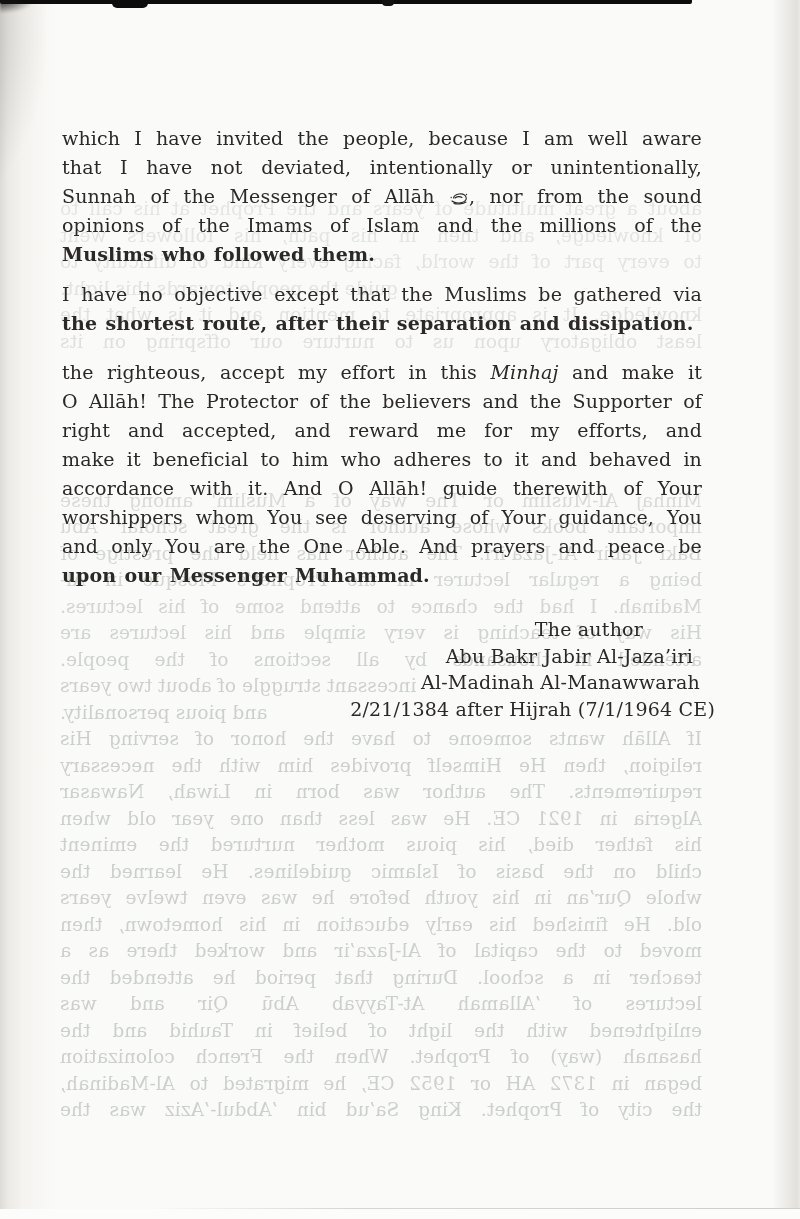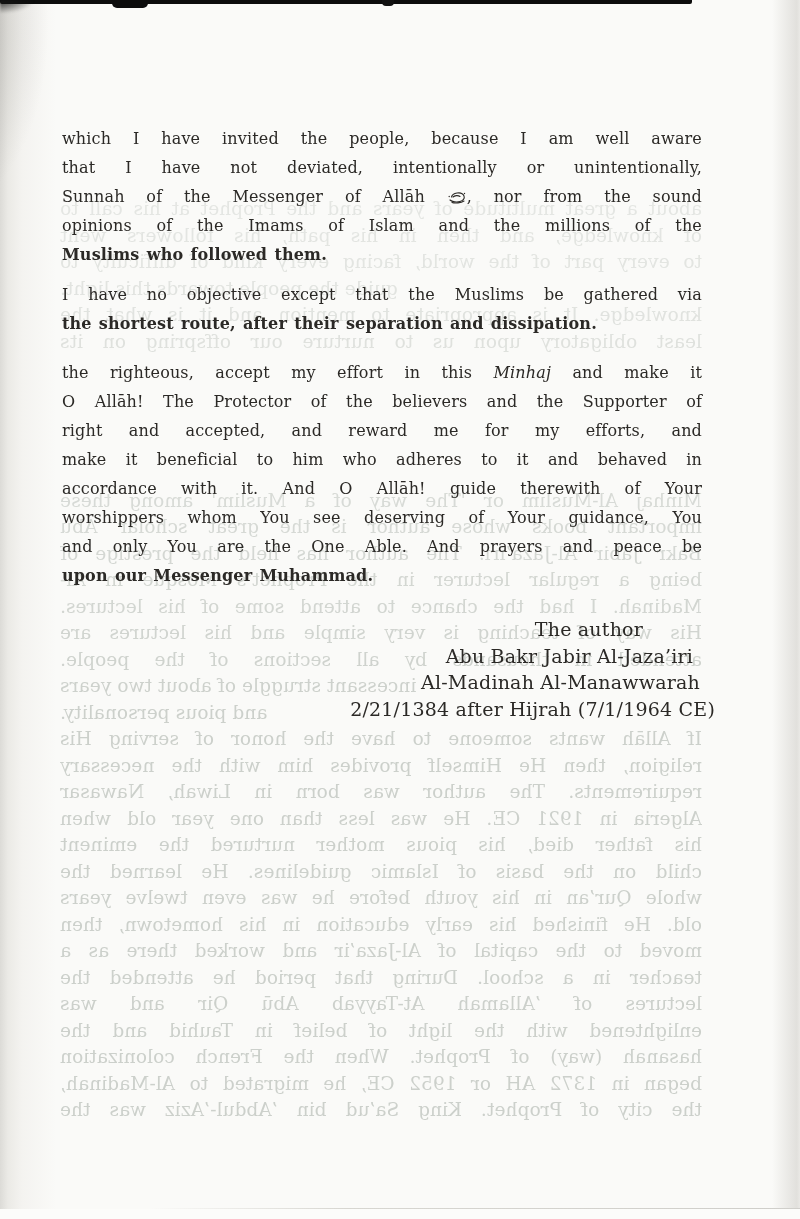--- a/index.html
+++ b/index.html
@@ -33,21 +33,21 @@
     -webkit-mask-image:linear-gradient(rgba(0,0,0,.45),rgba(0,0,0,.7) 28%,rgba(0,0,0,1) 55%);
     mask-image:linear-gradient(rgba(0,0,0,.45),rgba(0,0,0,.7) 28%,rgba(0,0,0,1) 55%);
   }
   .gline{height:26.5px;line-height:26.5px;}
   .gspan{display:block;transform:scaleX(-1);text-align:justify;text-align-last:justify;}
   .gshort .gspan{text-align:right;text-align-last:auto;}
   
   .content{position:absolute;left:62px;width:640px;z-index:2;color:#2b2926;}
   .para{position:absolute;left:0;width:640px;}
   .p1{top:124px}.p2{top:280px}.p3{top:358px}
-  .ln{height:29px;line-height:29px;font-size:16px;letter-spacing:.15px;word-spacing:1.5px;}
+  .ln{height:29px;line-height:29px;font-size:19px;letter-spacing:.15px;word-spacing:1.5px;}
   .j{text-align:justify;text-align-last:justify;}
   .l{text-align:left;text-align-last:left;font-weight:bold;}
   .it{font-style:italic;}
   .pbuh{display:inline-block;vertical-align:-2px;line-height:0;}
   .author{position:absolute;top:616px;right:85px;width:460px;z-index:2;
     text-align:right;font-size:19px;line-height:26.5px;color:#2b2926;letter-spacing:.2px;}
   .a1{padding-right:72px;}
   .a2{padding-right:22px;font-weight:normal;}
   .a3{padding-right:15px;margin-left:28px;}
   .a4{padding-right:0;}

